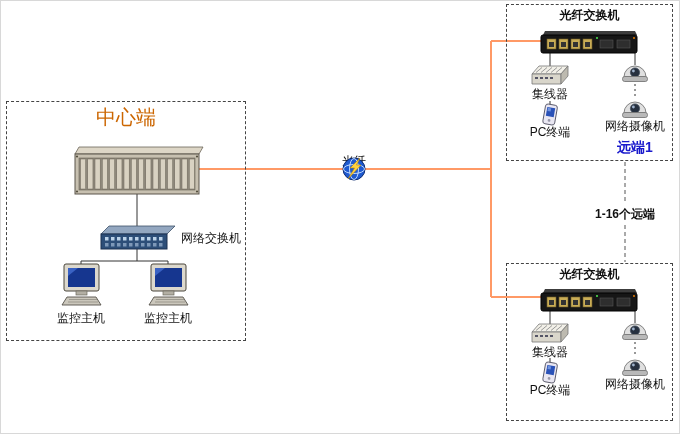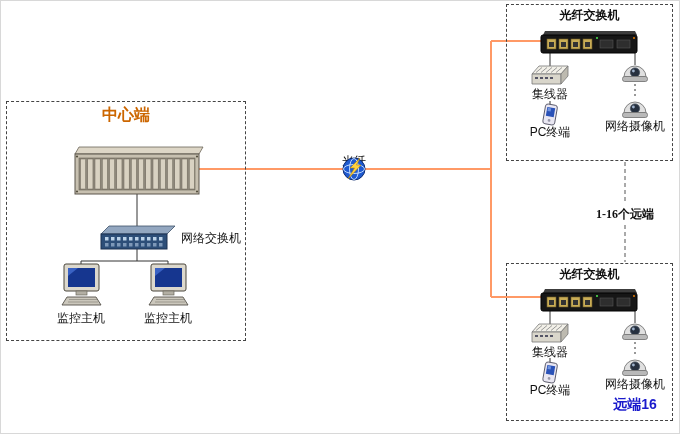--- a/index.html
+++ b/index.html
@@ -3,24 +3,24 @@
 <meta charset="utf-8">
 <style>
   * { margin:0; padding:0; box-sizing:border-box; }
   body { background:#fff; font-family:"Liberation Sans","DejaVu Sans",sans-serif; }
   .canvas { position:relative; width:680px; height:434px; background:#ffffff; overflow:hidden; border:1px solid #d8d8d8; }
   .wires { position:absolute; left:0; top:0; }
   .abs { position:absolute; }
   .box { position:absolute; border:1px dashed #444; background:transparent; }
   .label { position:absolute; font-size:12px; color:#111; text-align:center; line-height:1.2; white-space:nowrap; }
   .label.left { text-align:left; }
-  .title-center { font-size:16px; font-weight:bold; color:#cc6600; }
+  .title-center { font-size:20px; font-weight:normal; color:#cc6600; }
   .remote-title { font-weight:bold; }
   .remote-name { font-size:14px; font-weight:bold; color:#1a1acc; }
-  .range-label { font-weight:bold;font-family:Liberation Serif, serif; }
+  .range-label { font-weight:bold; }
   svg { display:block; }
 </style>
 </head>
 <body>
 
 <div class="canvas">
 
   <svg class="wires" width="680" height="434" viewBox="0 0 680 434">
 
     <g stroke="#ff9966" stroke-width="2" fill="none">
@@ -234,20 +234,21 @@
   <div class="abs" style="left:619px; top:96px;">
     <svg width="30" height="22" viewBox="0 0 30 22">
       <path d="M4,16 a11,11 0 0 1 22,0 z" fill="#e0e0e0" stroke="#777" stroke-width="0.9"></path>
       <circle cx="15" cy="11.5" r="4.6" fill="#26303f" stroke="#45505f" stroke-width="0.8"></circle>
       <circle cx="13.4" cy="10" r="1.4" fill="#9fb2cc"></circle>
       <rect x="2.5" y="15.5" width="25" height="5" rx="2.2" fill="#b9b9b9" stroke="#777" stroke-width="0.9"></rect>
     </svg>
   </div>
   <div class="label" style="left:596px; top:118px; width:76px;">网络摄像机</div>
 
+  <div class="label remote-name" style="left:598px; top:138px; width:72px;">远端1</div>
 
   <div class="box" style="left:505px; top:262px; width:167px; height:158px;"></div>
   <div class="label remote-title" style="left:505px; top:266px; width:167px;">光纤交换机</div>
 
   <div class="abs" style="left:535px; top:284px;">
     <svg width="104" height="30" viewBox="0 0 104 30">
       <polygon points="9,4 99,4 101,8 7,8" fill="#3c3c3c"></polygon>
       <rect x="5" y="8" width="96" height="18" rx="2" fill="#161616" stroke="#000" stroke-width="1"></rect>
       <g fill="#c9ad56" stroke="#6e5d28" stroke-width="0.6">
         <rect x="11" y="12" width="9" height="10"></rect>
@@ -315,15 +316,14 @@
   <div class="abs" style="left:619px; top:354px;">
     <svg width="30" height="22" viewBox="0 0 30 22">
       <path d="M4,16 a11,11 0 0 1 22,0 z" fill="#e0e0e0" stroke="#777" stroke-width="0.9"></path>
       <circle cx="15" cy="11.5" r="4.6" fill="#26303f" stroke="#45505f" stroke-width="0.8"></circle>
       <circle cx="13.4" cy="10" r="1.4" fill="#9fb2cc"></circle>
       <rect x="2.5" y="15.5" width="25" height="5" rx="2.2" fill="#b9b9b9" stroke="#777" stroke-width="0.9"></rect>
     </svg>
   </div>
   <div class="label" style="left:596px; top:376px; width:76px;">网络摄像机</div>
 
-  <div class="label remote-name" style="left:596px; top:395px; width:76px;">远端16</div>
 
 </div>
 
 </body></html>

